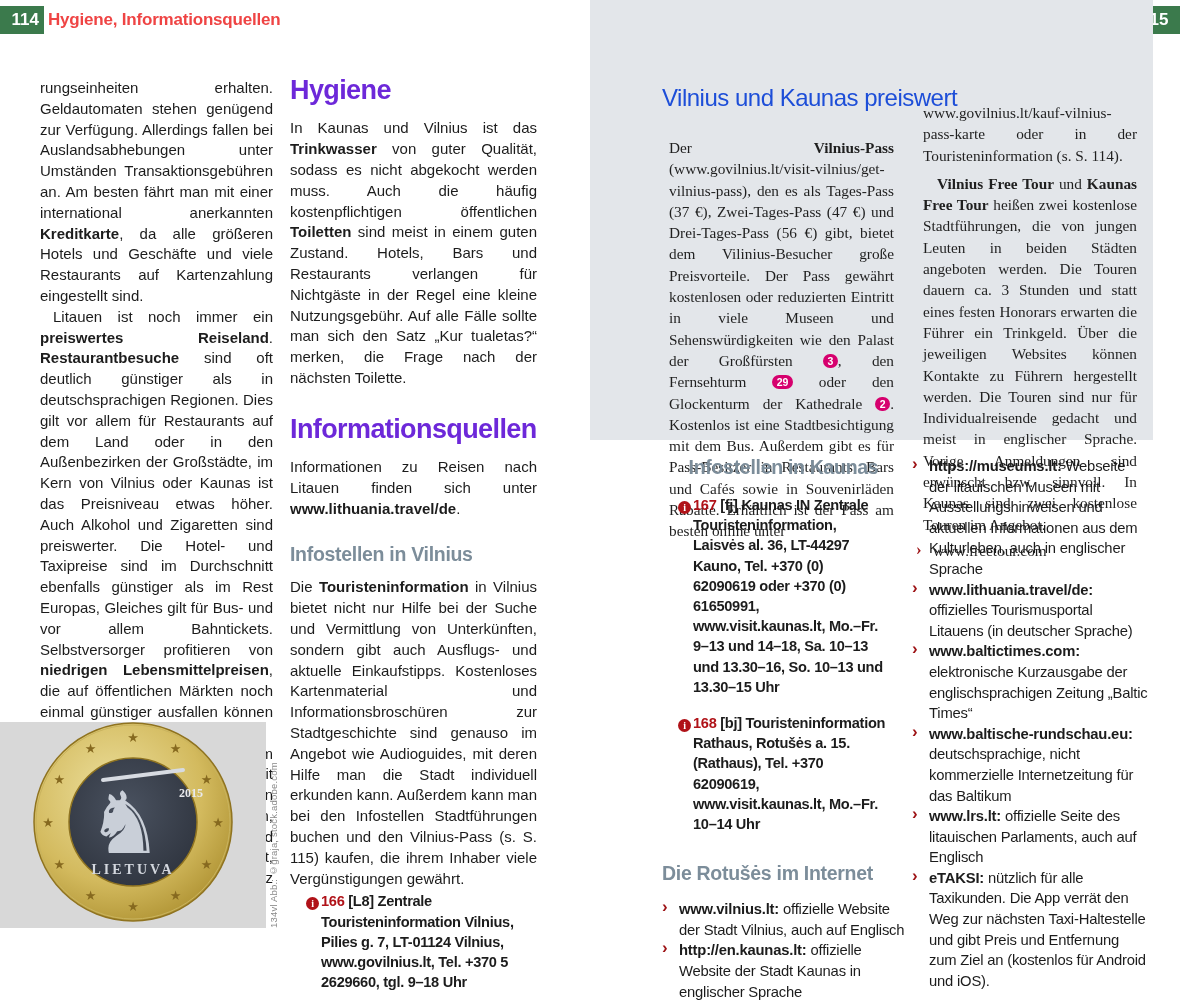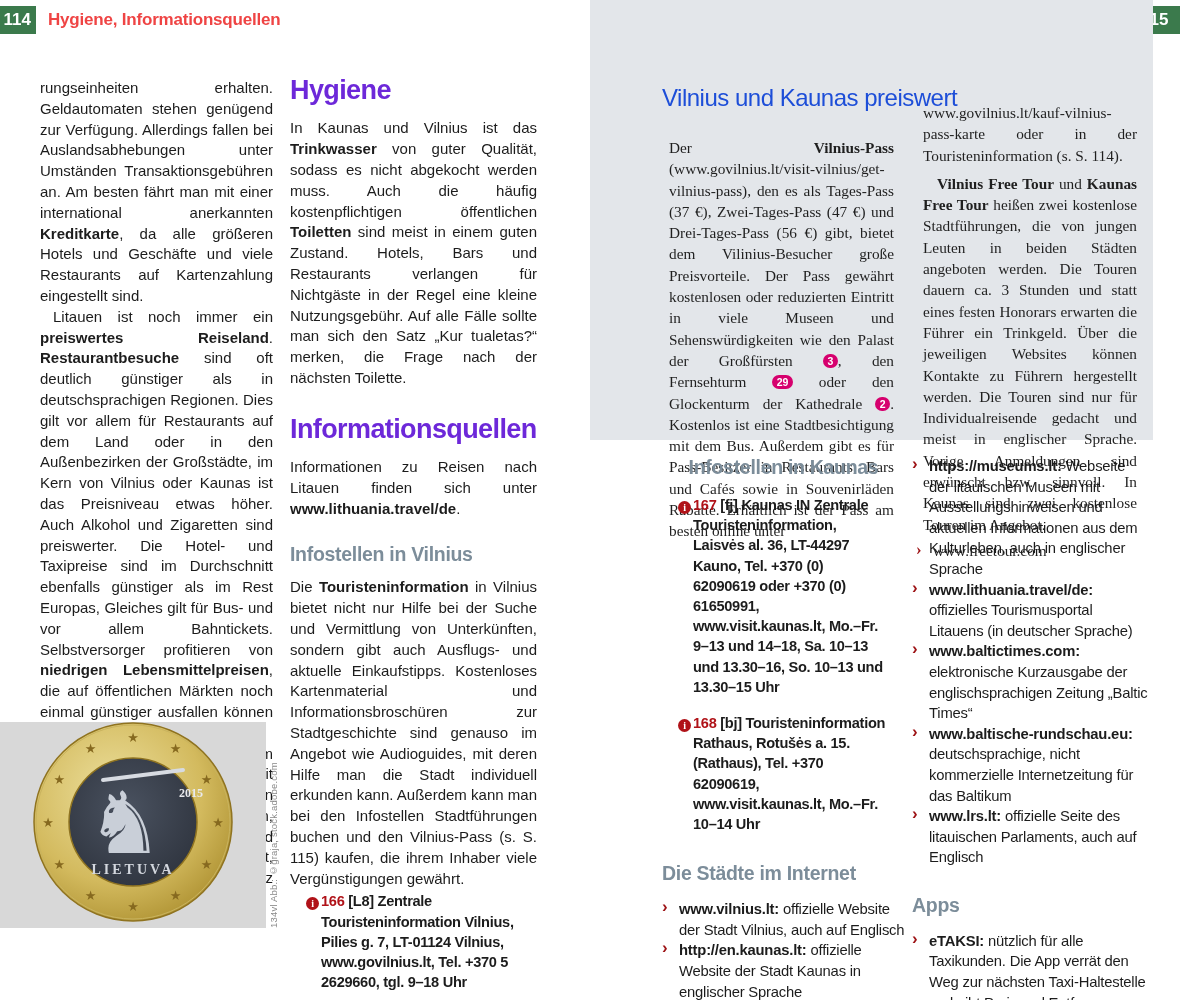--- a/index.html
+++ b/index.html
@@ -4,21 +4,21 @@
 <style>
   :root{
     --green:#3b7a4c; --red:#b01218; --badge:#d6006e; --sub:#7c8d9a; --boxbg:#e3e6ea;
   }
   html,body{margin:0;padding:0;background:#fff;}
   .spread{position:relative;width:1180px;height:1000px;background:#ffffff;overflow:hidden;
           font-family:"Liberation Sans",sans-serif;color:#1c1c1c;}
   
   .pgnum{position:absolute;top:6px;height:28px;background:var(--green);color:#fff;
          font-size:17px;font-weight:bold;line-height:28px;}
-  .pgnum-left{left:0;width:36px;text-align:right;padding-right:5px;box-sizing:border-box;}
+  .pgnum-left{left:0;width:44px;text-align:right;padding-right:5px;box-sizing:border-box;}
   .pgnum-right{width:45px;right:0;text-align:left;padding-left:6px;box-sizing:border-box;}
   .runhead{position:absolute;top:6px;font-size:17px;font-weight:bold;color:#ef4444;line-height:28px;letter-spacing:-0.2px;}
   .runhead-left{left:48px;}
   .runhead-right{right:56px;text-align:right;}
   
   .b{font-weight:bold;}
   .body-p{font-size:15px;line-height:20.8px;text-align:justify;margin:0;}
   .indent{text-indent:13px;}
   .h1{font-size:27px;font-weight:bold;color:#6d28d9;letter-spacing:-0.6px;line-height:1.05;margin:0;}
   .h2{font-size:19.5px;font-weight:bold;color:var(--sub);letter-spacing:-0.3px;margin:0;}
@@ -139,31 +139,30 @@
   </div>
 
   <div class="col" style="left:662px;top:456px;width:243px;">
     <h2 class="h2" style="margin-bottom:14px;text-align:center;">Infostellen in Kaunas</h2>
     <p class="entry">
       <span class="info-icon">i</span><span class="entry-num">167</span> <span>[fj] Kaunas IN Zentrale Touristeninformation, Laisvės al. 36, LT-44297 Kauno, Tel. +370 (0) 62090619 oder +370 (0) 61650991, www.visit.kaunas.lt, Mo.–Fr. 9–13 und 14–18, Sa. 10–13 und 13.30–16, So. 10–13 und 13.30–15 Uhr</span>
     </p>
     <p class="entry">
       <span class="info-icon">i</span><span class="entry-num">168</span> <span>[bj] Touristeninformation Rathaus, Rotušės a. 15. (Rathaus), Tel. +370 62090619, www.visit.kaunas.lt, Mo.–Fr. 10–14 Uhr</span>
     </p>
-    <h2 class="h2" style="margin:28px 0 14px 0;">Die Städte im Internet</h2>
+    <h2 class="h2" style="margin:28px 0 14px 0;">Die Rotušės im Internet</h2>
     <p class="li"><span class="chev">›</span><span class="b">www.vilnius.lt:</span><span> offizielle Website der Stadt Vilnius, auch auf Englisch</span></p>
     <p class="li"><span class="chev">›</span><span class="b">http://en.kaunas.lt:</span><span> offizielle Website der Stadt Kaunas in englischer Sprache</span></p>
     <p class="li"><span class="chev">›</span><span class="b">www.govilnius.lt/besuchen-sie-vilnius:</span><span> Tourismusportal der Stadt Vilnius, das auch auf Deutsch verfügbar ist</span></p>
     <p class="li"><span class="chev">›</span><span class="b">www.meteo.lt:</span><span> Wetterseite des staatlichen Wetterdienstes, zum Teil auch auf Englisch</span></p>
   </div>
 
   <div class="col" style="left:912px;top:456px;width:238px;">
     <p class="li"><span class="chev">›</span><span class="b">https://museums.lt:</span><span> Webseite der litauischen Museen mit Ausstellungshinweisen und aktuellen Informationen aus dem Kulturleben, auch in englischer Sprache</span></p>
     <p class="li"><span class="chev">›</span><span class="b">www.lithuania.travel/de:</span><span> offizielles Tourismusportal Litauens (in deutscher Sprache)</span></p>
     <p class="li"><span class="chev">›</span><span class="b">www.baltictimes.com:</span><span> elektronische Kurzausgabe der englischsprachigen Zeitung „Baltic Times“</span></p>
     <p class="li"><span class="chev">›</span><span class="b">www.baltische-rundschau.eu:</span><span> deutschsprachige, nicht kommerzielle Internetzeitung für das Baltikum</span></p>
     <p class="li"><span class="chev">›</span><span class="b">www.lrs.lt:</span><span> offizielle Seite des litauischen Parlaments, auch auf Englisch</span></p>
-    <h2 class="h2" style="margin:26px 0 14px 0;">Apps</h2>
     <p class="li"><span class="chev">›</span><span class="b">eTAKSI:</span><span> nützlich für alle Taxikunden. Die App verrät den Weg zur nächsten Taxi-Haltestelle und gibt Preis und Entfernung zum Ziel an (kostenlos für Android und iOS).</span></p>
 
   </div>
 
 </div>
 
 </body></html>

